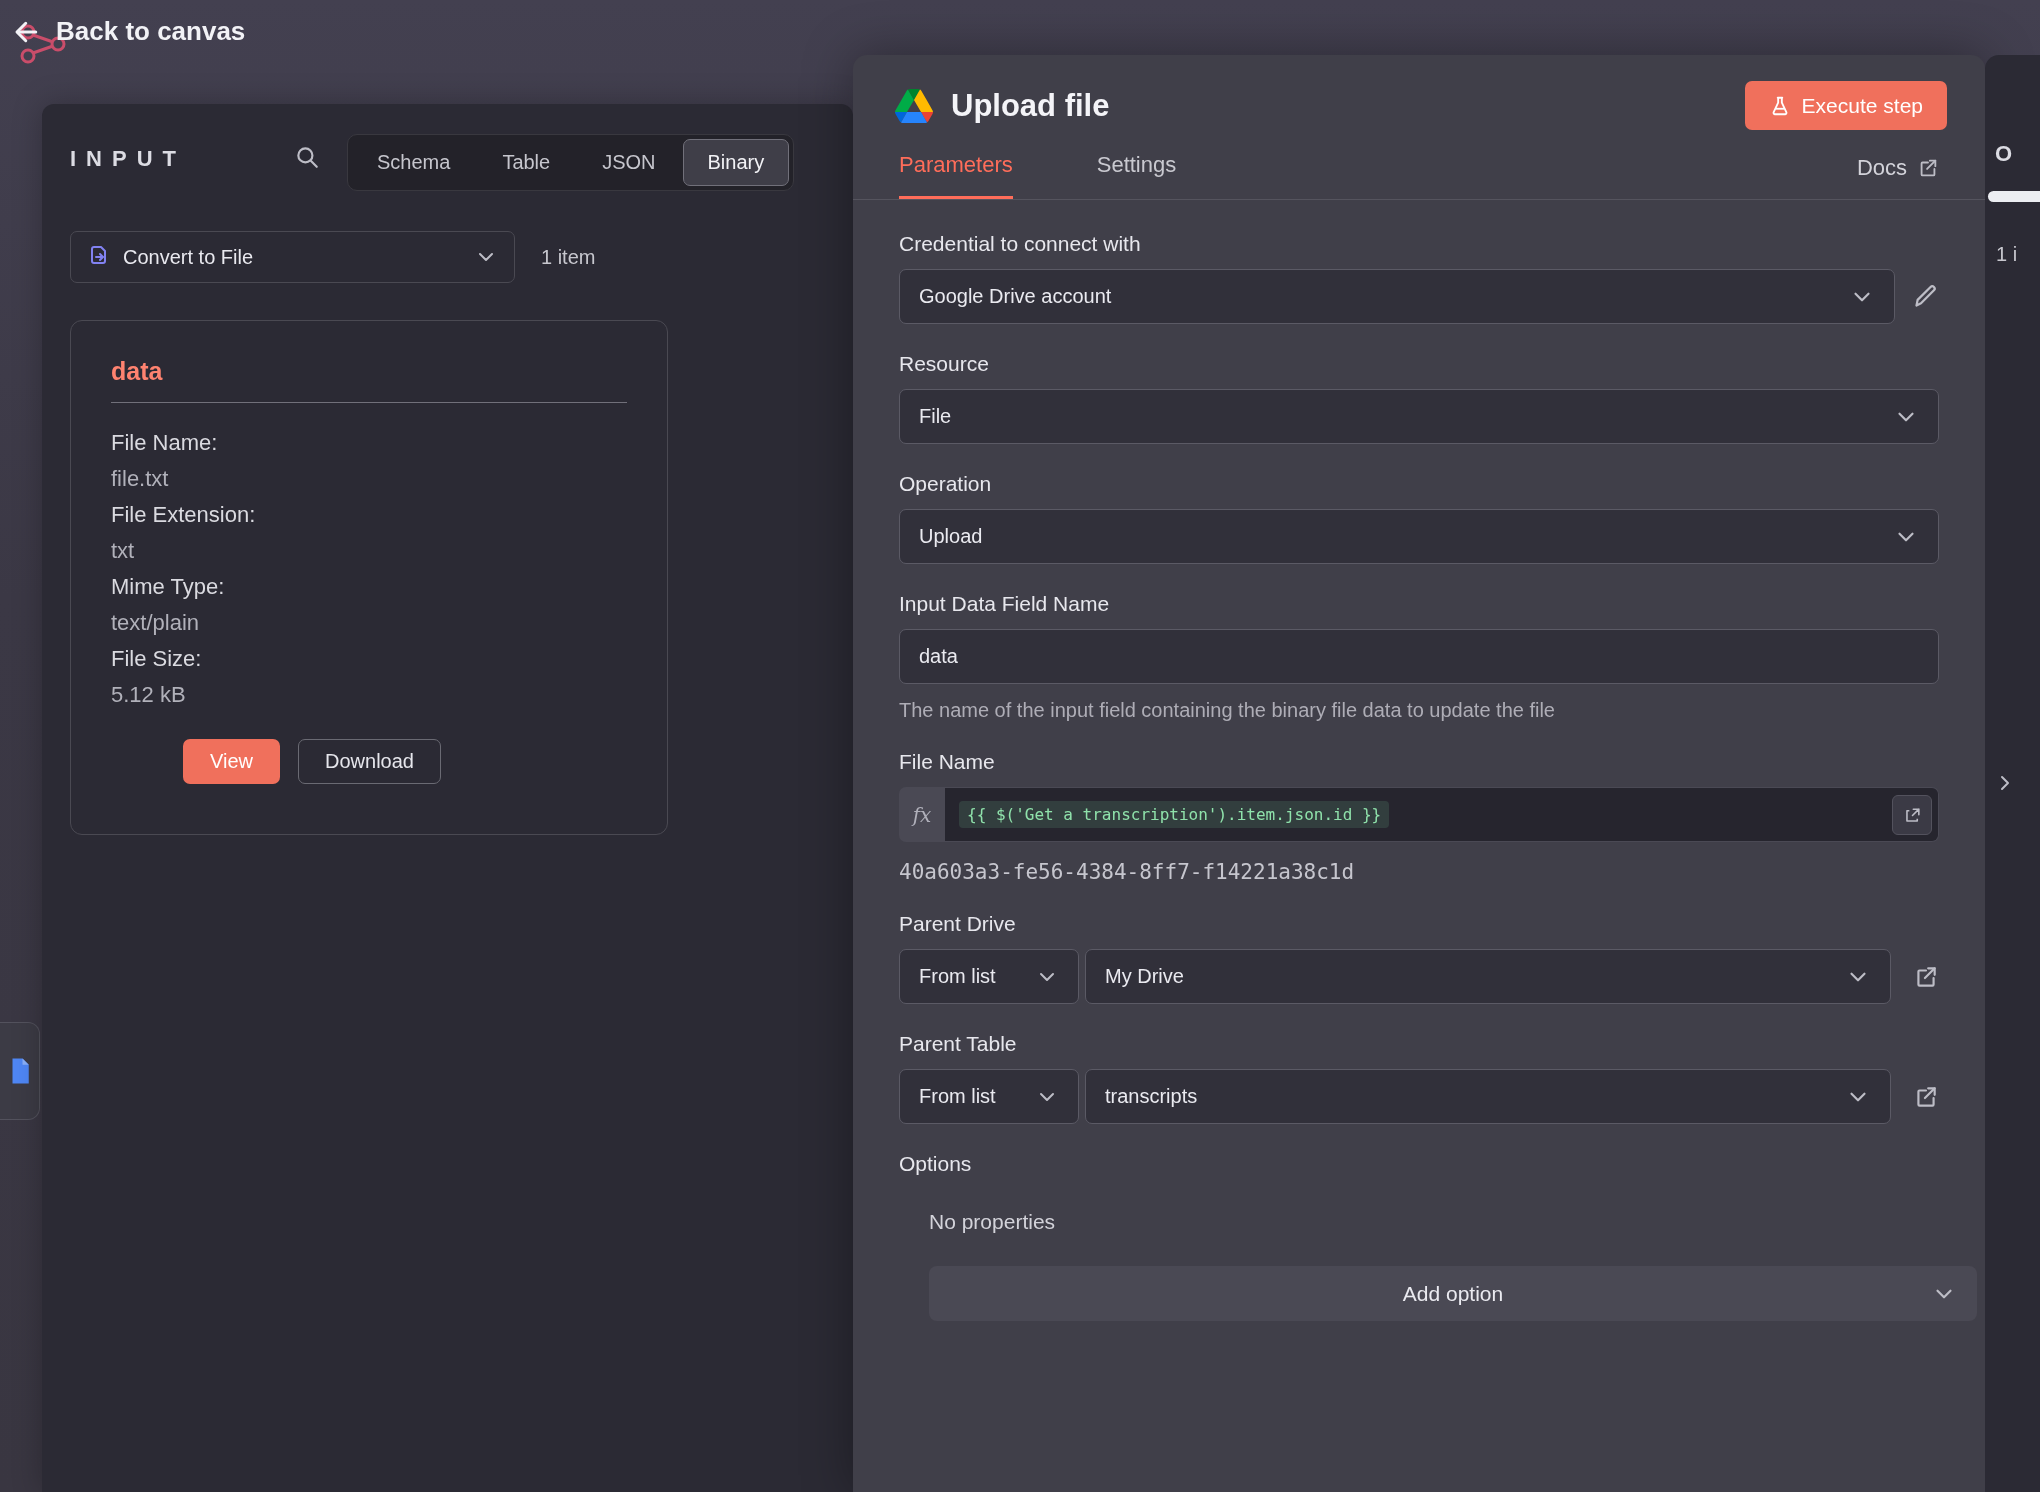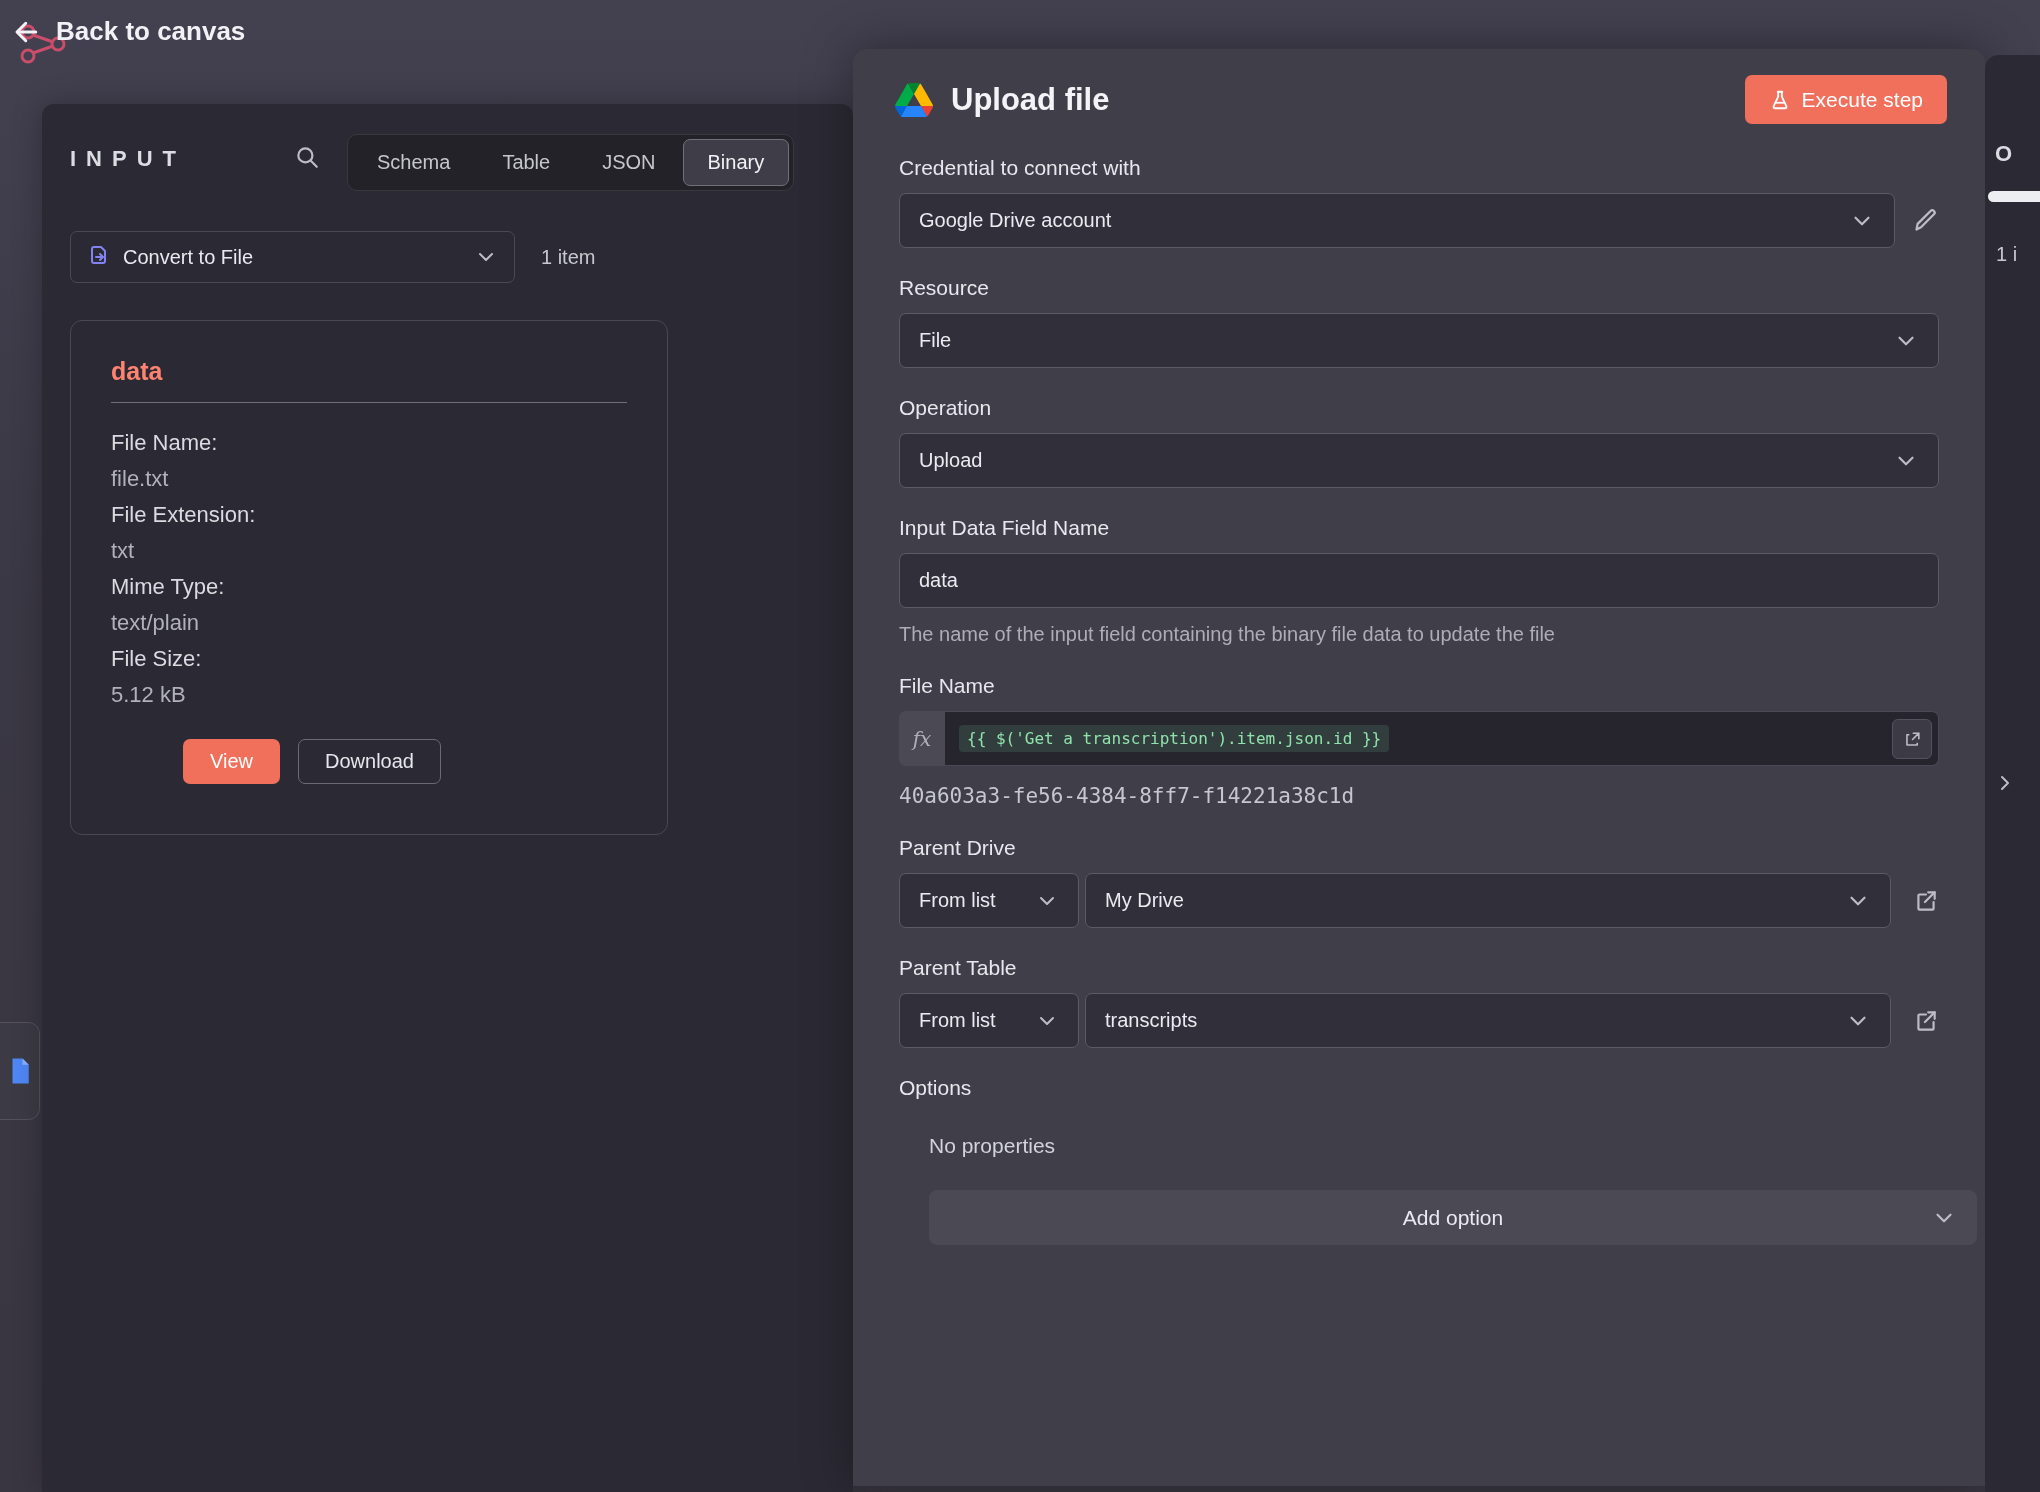--- a/index.html
+++ b/index.html
@@ -48,21 +48,21 @@
   .bin-row div{font-size:22px;line-height:36px}
   .bin-label{color:#dadae0}
   .bin-value{color:#b1b1ba}
   .bin-actions{display:flex;gap:18px;margin-top:26px;margin-left:72px}
   .btn-view{background:#f0705c;color:#fff;border:none;border-radius:7px;height:45px;
     padding:0 27px;font-size:20px;font-family:inherit;cursor:pointer}
   .btn-download{background:transparent;color:#e6e6ec;border:1px solid #6a6a73;border-radius:7px;
     height:45px;padding:0 26px;font-size:20px;font-family:inherit;cursor:pointer}
 
   
-  .ndv{position:absolute;left:853px;top:49px;width:1132px;height:1437px;
+  .ndv{position:absolute;left:853px;top:55px;width:1132px;height:1437px;
     background:#403f49;border-radius:14px 14px 0 0;box-shadow:0 0 50px rgba(0,0,0,.35)}
   .ndv-header{display:flex;align-items:center;padding:26px 38px 0 42px;gap:18px}
   .ndv-title{font-size:31px;font-weight:bold;color:#f4f4f8}
   .btn-execute{margin-left:auto;background:#f0705c;color:#fff;border:none;border-radius:7px;
     height:49px;padding:0 24px;font-size:21px;font-family:inherit;display:flex;align-items:center;
     gap:11px;cursor:pointer}
   .ndv-tabs{display:flex;align-items:flex-end;gap:84px;padding:22px 46px 0 46px;
     border-bottom:1px solid #55545e}
   .ndv-tab{font-size:22px;padding-bottom:18px;cursor:pointer;color:#c9c9d0;border-bottom:3px solid transparent}
   .ndv-tab.active{color:#ff6d5a;border-bottom-color:#ff6d5a}
@@ -240,20 +240,30 @@
     </svg>
     <div class="ndv-title">Upload file</div>
     <button class="btn-execute">
       <svg width="22" height="22" style="color:#fff">
           <use href="#i-flask"></use>
         </svg>
       <span>Execute step</span>
     </button>
   </div>
 
+  <div class="ndv-tabs">
+    <div class="ndv-tab active">Parameters</div>
+    <div class="ndv-tab">Settings</div>
+    <div class="docs">
+      <span>Docs</span>
+      <svg class="ic" width="22" height="22">
+          <use href="#i-ext"></use>
+        </svg>
+    </div>
+  </div>
 
   <div class="ndv-body">
 
     <div class="plabel first">Credential to connect with</div>
     <div class="row-ic">
       <div class="sel">
         <span>Google Drive account</span>
         <svg class="chev ic" width="26" height="26">
             <use href="#i-chev"></use>
           </svg>

